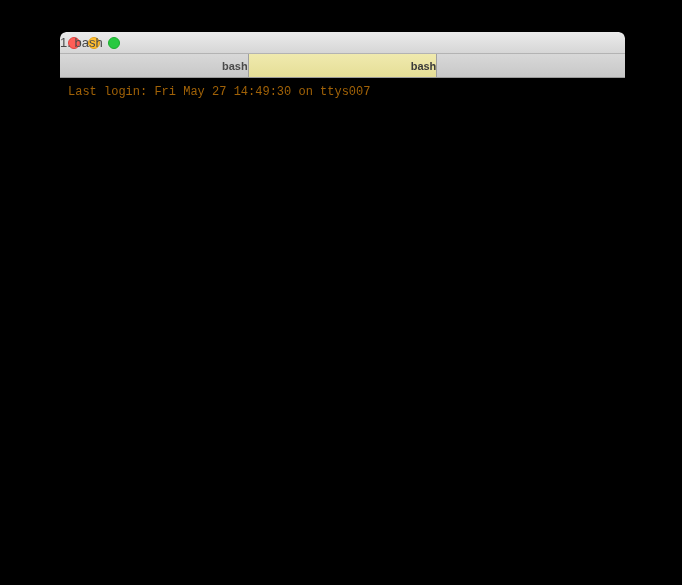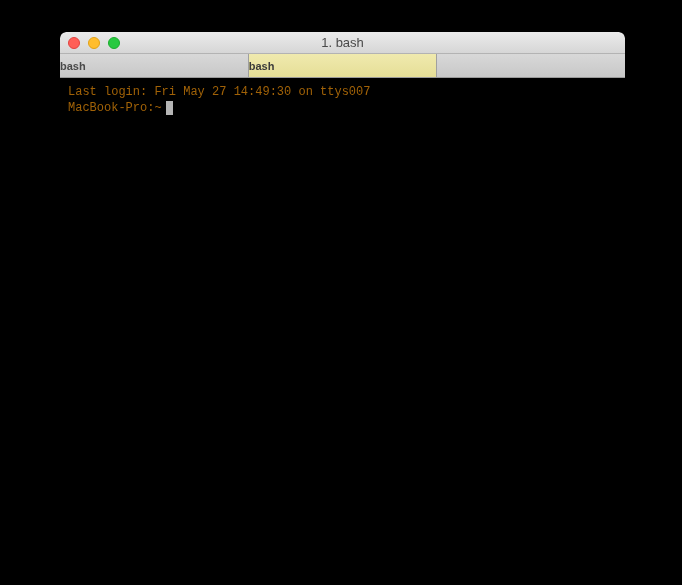--- a/index.html
+++ b/index.html
@@ -55,36 +55,36 @@
       border: 0.5px solid #e1a116;
     }
     .traffic-light.green {
       background: #28c940;
       border: 0.5px solid #1bac2c;
     }
     .window-title {
       position: absolute;
       left: 0;
       right: 0;
-      text-align: center;
+      text-align: left;
       font-size: 13px;
       color: #4a4a4a;
       pointer-events: none;
     }
     .tab-bar {
       height: 24px;
       display: flex;
       background: #c0c0c0;
       border-bottom: 1px solid #9a9a9a;
     }
     .tab {
       flex: 1;
       display: flex;
       align-items: center;
-      justify-content: flex-start;
+      justify-content: flex-end;
       font-size: 11px;
       font-weight: bold;
       color: #4a4a4a;
       border-right: 1px solid #a0a0a0;
       background: linear-gradient(to bottom, #d8d8d8, #c8c8c8);
       cursor: pointer;
     }
     .tab.active {
       background: linear-gradient(to bottom, #f0eaae, #e5de97);
       color: #3a3a3a;
@@ -135,18 +135,14 @@
     </div>
     <div class="tab active">
       <span>bash</span>
     </div>
     <div class="tab new-tab">
       <span></span>
     </div>
   </div>
   <div class="terminal-content">
     <div class="line">Last login: Fri May 27 14:49:30 on ttys007</div>
-    <div class="prompt-line">
-      <span>MacBook-Pro:~</span>
-      <span class="cursor"></span>
-    </div>
   </div>
 </div>
 
 </body></html>

